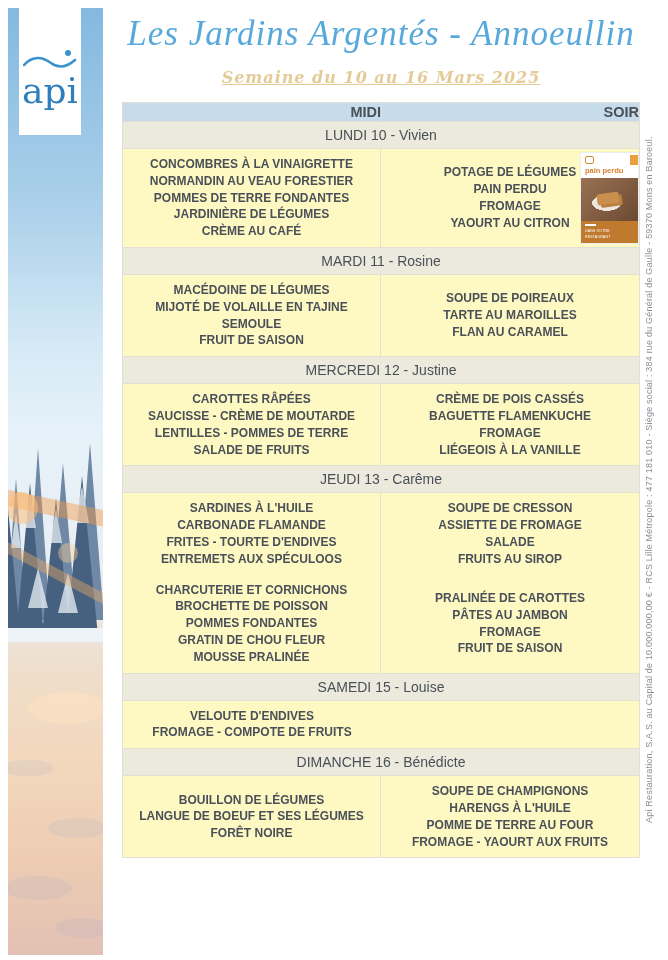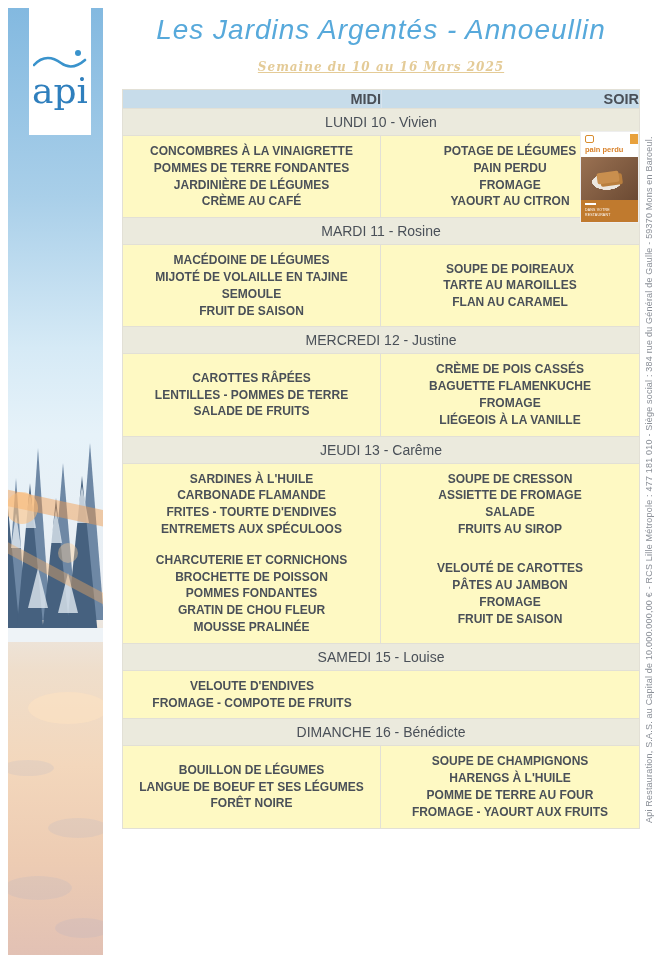--- a/index.html
+++ b/index.html
@@ -12,29 +12,29 @@
     --promo-orange:#c07a2e;
     --legal-gray:#8a8f97;
   }
   *{box-sizing:border-box;margin:0;padding:0;}
   body{margin:0;background:#ffffff;font-family:"Liberation Sans",sans-serif;}
   .page{position:relative;width:668px;height:960px;background:#ffffff;overflow:hidden;}
 
   
   .sidebar{position:absolute;left:8px;top:8px;width:95px;height:947px;overflow:hidden;}
   .sidebar svg{display:block;}
-  .logo-box{position:absolute;left:21px;top:-8px;width:62px;height:135px;background:#ffffff;
+  .logo-box{position:absolute;left:11px;top:-8px;width:62px;height:135px;background:#ffffff;
             display:flex;align-items:flex-end;justify-content:center;padding-bottom:22px;}
 
   
   .content{position:absolute;left:122px;top:0;width:518px;}
-  .page-title{margin-top:14px;text-align:center;font-family:Liberation Sans, sans-serif;font-style:italic;
-              font-size:28px;letter-spacing:1px;color:var(--title-blue);font-weight:normal;}
+  .page-title{margin-top:14px;text-align:center;font-family:Liberation Serif, serif;font-style:italic;
+              font-size:35px;letter-spacing:1px;color:var(--title-blue);font-weight:normal;}
   .page-subtitle{margin-top:14px;text-align:center;font-family:"DejaVu Serif",serif;font-style:italic;
-              font-size:12px;letter-spacing:1px;color:var(--subtitle-tan);font-weight:bold;
+              font-size:16px;letter-spacing:1px;color:var(--subtitle-tan);font-weight:bold;
               text-decoration:underline;}
 
   
   .menu-table{margin-top:15px;border:1px solid var(--border-light);}
   .header-row{display:grid;grid-template-columns:1fr 1fr;background:var(--header-blue-bg);}
   .header-cell{padding:1px 0;text-align:right;font-size:14.5px;font-weight:bold;color:var(--text-dark);}
   .header-cell + .header-cell{border-left:1px solid #d6e3ee;}
   .day-band{background:var(--day-band-bg);border-top:1px solid var(--border-light);
             border-bottom:1px solid var(--border-light);text-align:center;padding:5px 8px;
             font-size:14px;color:var(--text-dark);}
@@ -144,20 +144,21 @@
         <div class="header-cell">SOIR</div>
       </div>
       <div>
   <div>
     <div class="day-band">
       <span>LUNDI 10 - Vivien</span>
     </div>
     <div class="day-row">
       <div class="cell cell-midi">
                 <div class="menu-line">CONCOMBRES À LA VINAIGRETTE</div>
+                <div class="menu-line">NORMANDIN AU VEAU FORESTIER</div>
                 <div class="menu-line">POMMES DE TERRE FONDANTES</div>
                 <div class="menu-line">JARDINIÈRE DE LÉGUMES</div>
                 <div class="menu-line">CRÈME AU CAFÉ</div>
               </div>
       <div class="cell cell-soir">
         <div class="promo-card">
           <div class="promo-top">
             <div class="promo-corner"></div>
             <div class="promo-bubble"></div>
             <div class="promo-title">pain perdu</div>
@@ -198,20 +199,21 @@
     </div>
   </div>
 
   <div>
     <div class="day-band">
       <span>MERCREDI 12 - Justine</span>
     </div>
     <div class="day-row">
       <div class="cell cell-midi">
                 <div class="menu-line">CAROTTES RÂPÉES</div>
+                <div class="menu-line">SAUCISSE - CRÈME DE MOUTARDE</div>
                 <div class="menu-line">LENTILLES - POMMES DE TERRE</div>
                 <div class="menu-line">SALADE DE FRUITS</div>
               </div>
       <div class="cell cell-soir">
 
       <div class="menu-line">CRÈME DE POIS CASSÉS</div>
                 <div class="menu-line">BAGUETTE FLAMENKUCHE</div>
                 <div class="menu-line">FROMAGE</div>
                 <div class="menu-line">LIÉGEOIS À LA VANILLE</div>
               </div>
@@ -243,21 +245,21 @@
     <div class="day-row">
       <div class="cell cell-midi">
                 <div class="menu-line">CHARCUTERIE ET CORNICHONS</div>
                 <div class="menu-line">BROCHETTE DE POISSON</div>
                 <div class="menu-line">POMMES FONDANTES</div>
                 <div class="menu-line">GRATIN DE CHOU FLEUR</div>
                 <div class="menu-line">MOUSSE PRALINÉE</div>
               </div>
       <div class="cell cell-soir">
 
-      <div class="menu-line">VELOUTÉ DE CAROTTES</div>
+      <div class="menu-line">PRALINÉE DE CAROTTES</div>
                 <div class="menu-line">PÂTES AU JAMBON</div>
                 <div class="menu-line">FROMAGE</div>
                 <div class="menu-line">FRUIT DE SAISON</div>
               </div>
     </div>
   </div>
 
   <div>
     <div class="day-band">
       <span>SAMEDI 15 - Louise</span>

